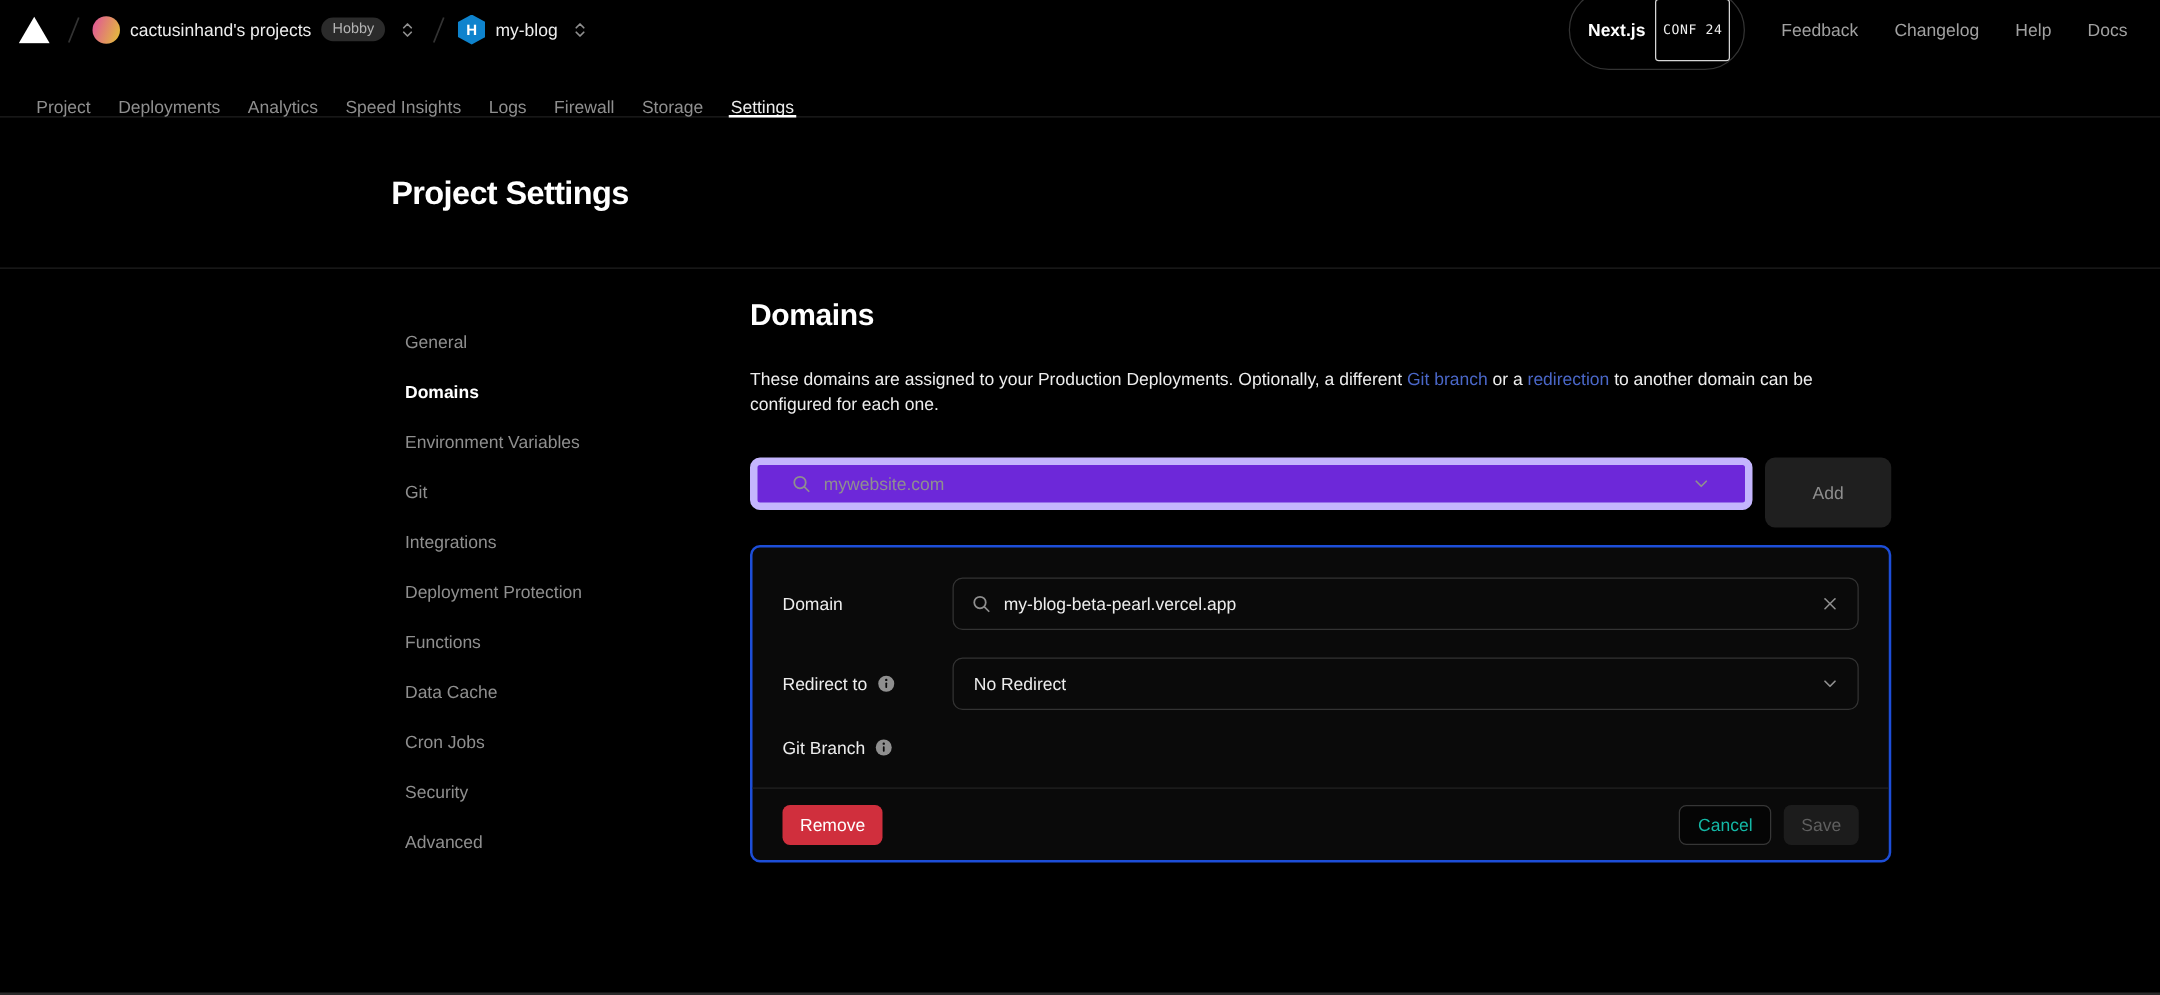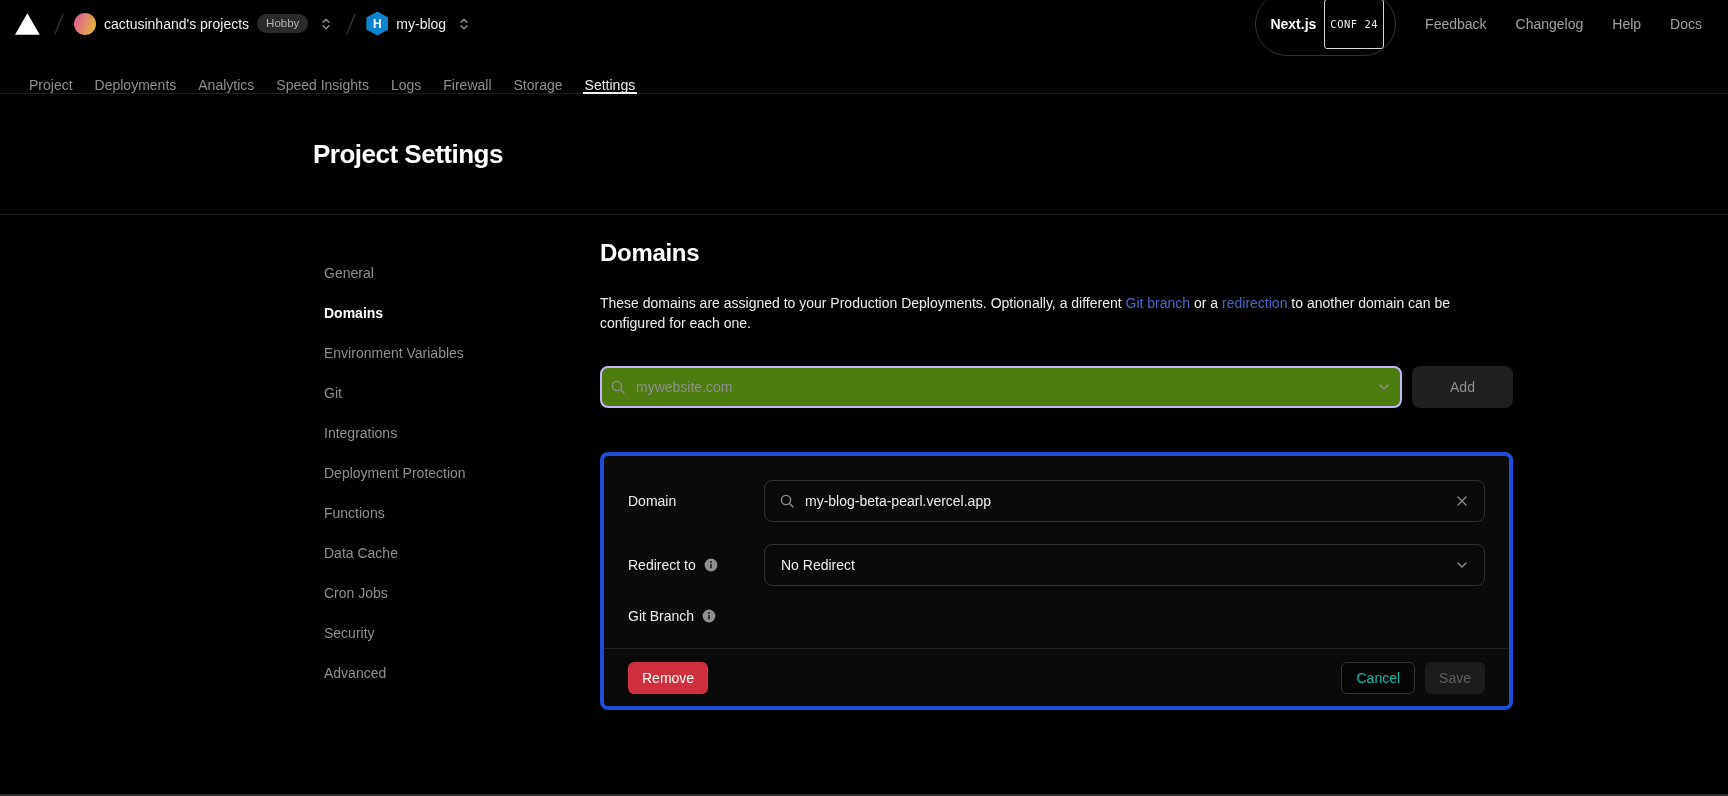--- a/index.html
+++ b/index.html
@@ -51,30 +51,30 @@
   .side-item.active { color:#fff; font-weight:600; }
   .content { flex:1; min-width:0; }
 
   .content h2 { font-size:24px; font-weight:600; color:#fff; letter-spacing:-0.3px; }
   .desc { margin-top:26px; font-size:14px; line-height:20px; color:#ededed; max-width:860px; }
   .desc a { color:#4a67c8; text-decoration:none; cursor:pointer; }
 
   
   .search-row { margin-top:33px; display:flex; gap:10px; }
   .combo { flex:1; height:42px; display:flex; align-items:center; gap:10px;
-    background:#4d7c0f; border:2px solid #c4b5fd; border-radius:8px; padding:0 8px; }
+    background:#6d28d9; border:6px solid #c4b5fd; border-radius:8px; padding:0 27px; }
   .combo input { flex:1; background:transparent; border:none; outline:none;
     font-size:14px; color:#ededed; font-family:inherit; }
   .combo input::placeholder { color:#8f8f8f; }
-  .btn { height:42px; padding:0 10px; min-width:101px; border:none; border-radius:8px;
+  .btn { height:56px; padding:0 10px; min-width:101px; border:none; border-radius:8px;
     font-size:14px; font-family:inherit; cursor:pointer; }
   .btn-add { background:#1f1f1f; color:#8f8f8f; }
 
   
-  .card { margin-top:44px; background:#0a0a0a; border:4px solid #1d4ed8; border-radius:8px; }
+  .card { margin-top:14px; background:#0a0a0a; border:2px solid #1d4ed8; border-radius:8px; }
   .card-body { padding:24px; display:flex; flex-direction:column; gap:22px; }
   .field-row { display:flex; align-items:center; }
   .field-label { width:136px; flex-shrink:0; display:flex; align-items:center; gap:8px;
     font-size:14px; color:#ededed; }
   .field { flex:1; height:42px; display:flex; align-items:center; gap:10px;
     border:1px solid #333; border-radius:8px; padding:0 14px; background:transparent; }
   .field input { flex:1; background:transparent; border:none; outline:none;
     font-size:14px; color:#ededed; font-family:inherit; }
   .field .value { flex:1; font-size:14px; color:#ededed; padding-left:2px; }
   .icon-btn { display:flex; align-items:center; justify-content:center; cursor:pointer;

